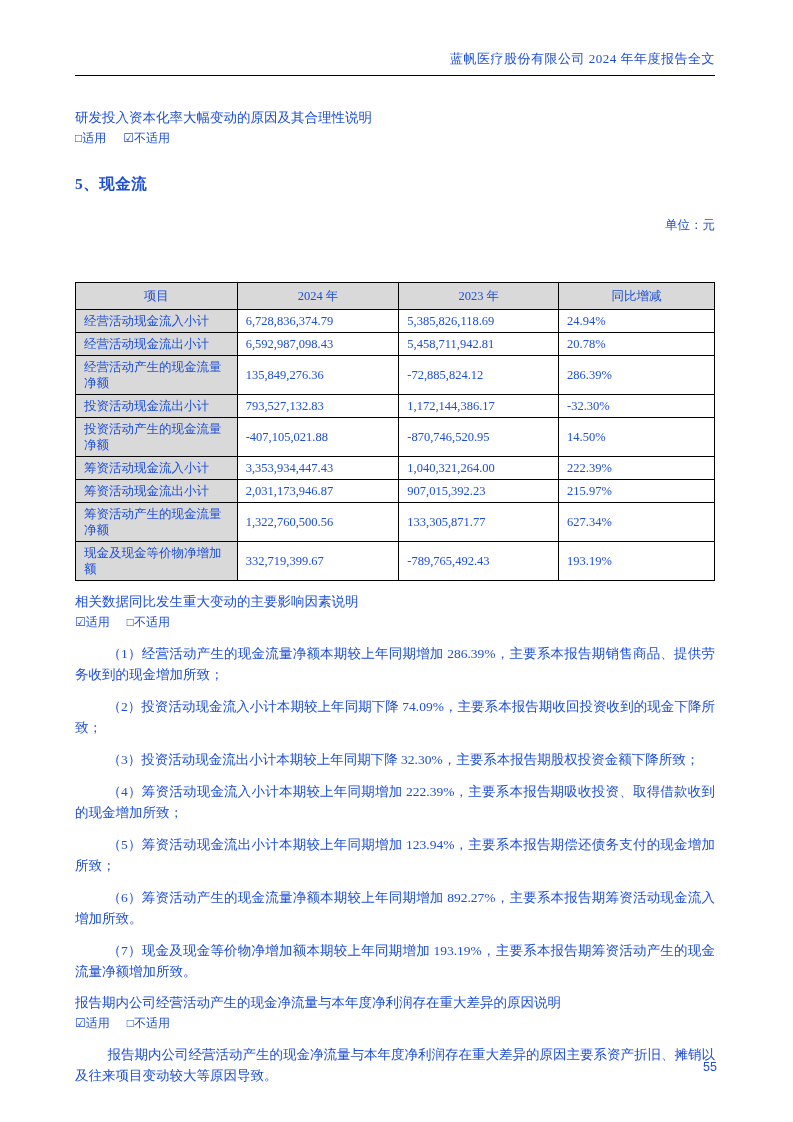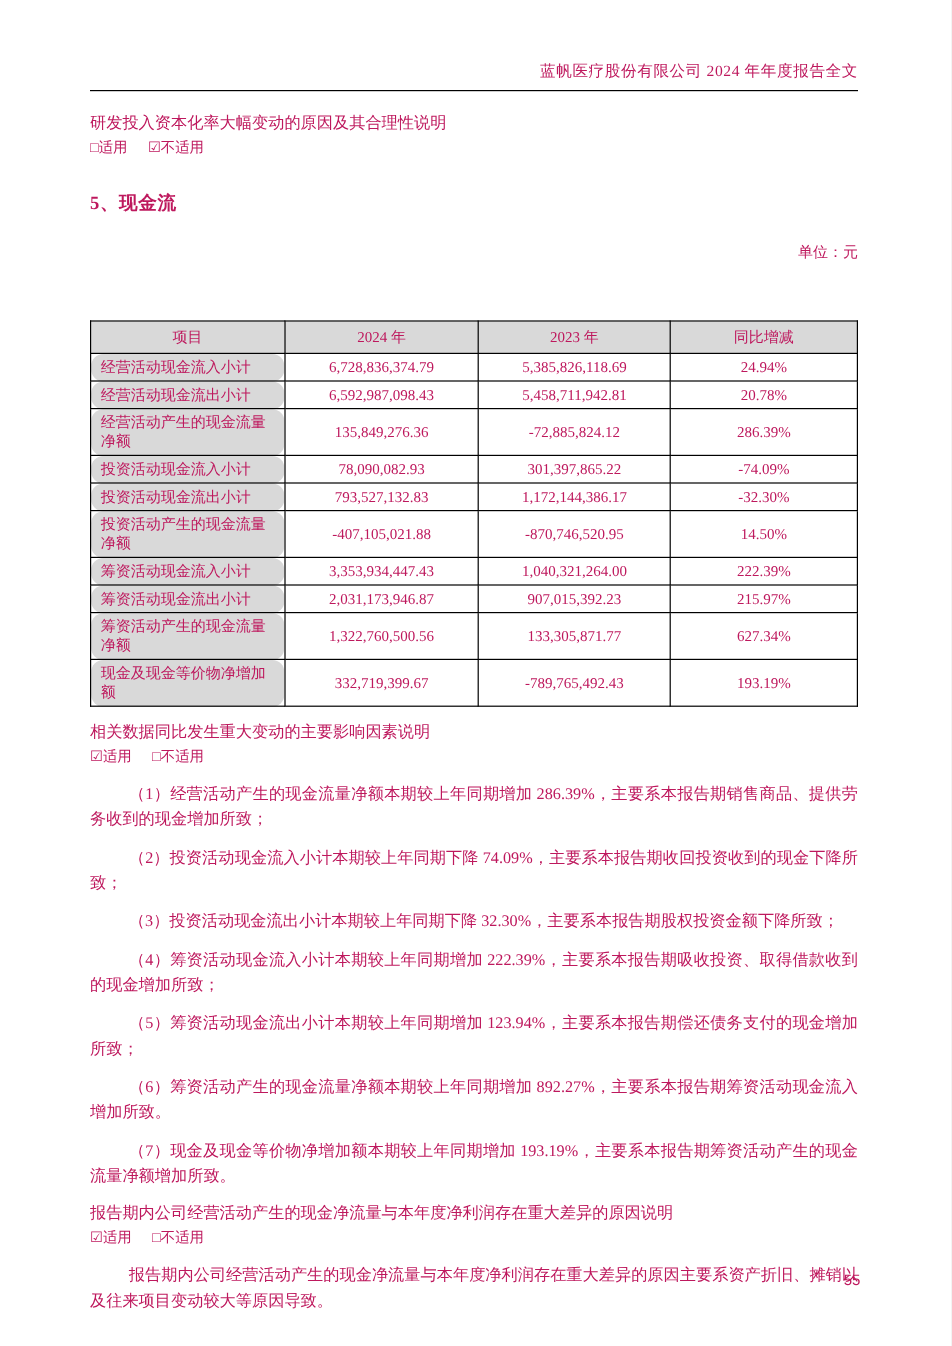--- a/index.html
+++ b/index.html
@@ -1,45 +1,45 @@
 <!DOCTYPE html>
 <html><head>
 <meta charset="utf-8">
 <style>
   html,body{margin:0;padding:0;background:#e8e8e8;}
   .page{
     width:793px;height:1122px;background:#ffffff;position:relative;
-    font-family:"Liberation Serif","DejaVu Serif",serif;color:#be185d;
+    font-family:"Liberation Serif","DejaVu Serif",serif;color:#1d4ed8;
     margin:0 auto;box-sizing:border-box;overflow:hidden;
   }
   .content{position:absolute;left:75px;top:0;width:640px;}
   .doc-header{
     padding-top:50px;text-align:right;font-size:13px;letter-spacing:.5px;
     padding-bottom:7px;border-bottom:1.6px solid #000;
   }
-  .statement{font-size:13.5px;margin-top:17px;line-height:20px;}
+  .statement{font-size:13.5px;margin-top:32px;line-height:20px;}
   .checkline{font-size:12px;margin-top:0;line-height:20px;}
   .checkline .cb{margin-right:14px;}
   .section-heading{font-size:15.5px;font-weight:bold;margin-top:26px;letter-spacing:.5px;}
   .unit-line{font-size:12.5px;text-align:right;margin-top:22px;margin-bottom:4px;}
   table.fin{
     border-collapse:collapse;table-layout:fixed;width:100%;
     font-size:12.5px;
     margin-top:48px;
   }
   table.fin col.c1{width:25.3%;} table.fin col.c2{width:25.3%;}
   table.fin col.c3{width:25.0%;} table.fin col.c4{width:24.4%;}
   table.fin th, table.fin td{
     border:1px solid #000;padding:3px 8px;line-height:16px;vertical-align:middle;
   }
   table.fin th{
     background:#d9d9d9;font-weight:normal;text-align:center;height:20px;
   }
-  table.fin td.item{background:#d9d9d9;text-align:left;border-radius:10px;}
-  table.fin td.num{text-align:center;background:#fff;}
+  table.fin td.item{background:#d9d9d9;text-align:left;}
+  table.fin td.num{text-align:left;background:#fff;}
   .note-title{font-size:13.5px;margin-top:11px;line-height:20px;}
   .para{
     font-size:13.5px;line-height:21px;text-align:justify;
     text-indent:2.4em;margin-top:11px;
   }
   .plain{font-size:13.5px;line-height:20px;margin-top:11px;}
   .page-number{
     position:absolute;right:76px;top:1060px;font-size:12.5px;
     font-family:"Liberation Sans","DejaVu Sans",sans-serif;
   }
@@ -91,26 +91,20 @@
           <td class="item">经营活动现金流出小计</td>
           <td class="num">6,592,987,098.43</td>
           <td class="num">5,458,711,942.81</td>
           <td class="num">20.78%</td>
         </tr>
         <tr>
           <td class="item">经营活动产生的现金流量净额</td>
           <td class="num">135,849,276.36</td>
           <td class="num">-72,885,824.12</td>
           <td class="num">286.39%</td>
-        </tr>
-        <tr>
-          <td class="item">投资活动现金流入小计</td>
-          <td class="num">78,090,082.93</td>
-          <td class="num">301,397,865.22</td>
-          <td class="num">-74.09%</td>
         </tr>
         <tr>
           <td class="item">投资活动现金流出小计</td>
           <td class="num">793,527,132.83</td>
           <td class="num">1,172,144,386.17</td>
           <td class="num">-32.30%</td>
         </tr>
         <tr>
           <td class="item">投资活动产生的现金流量净额</td>
           <td class="num">-407,105,021.88</td>

